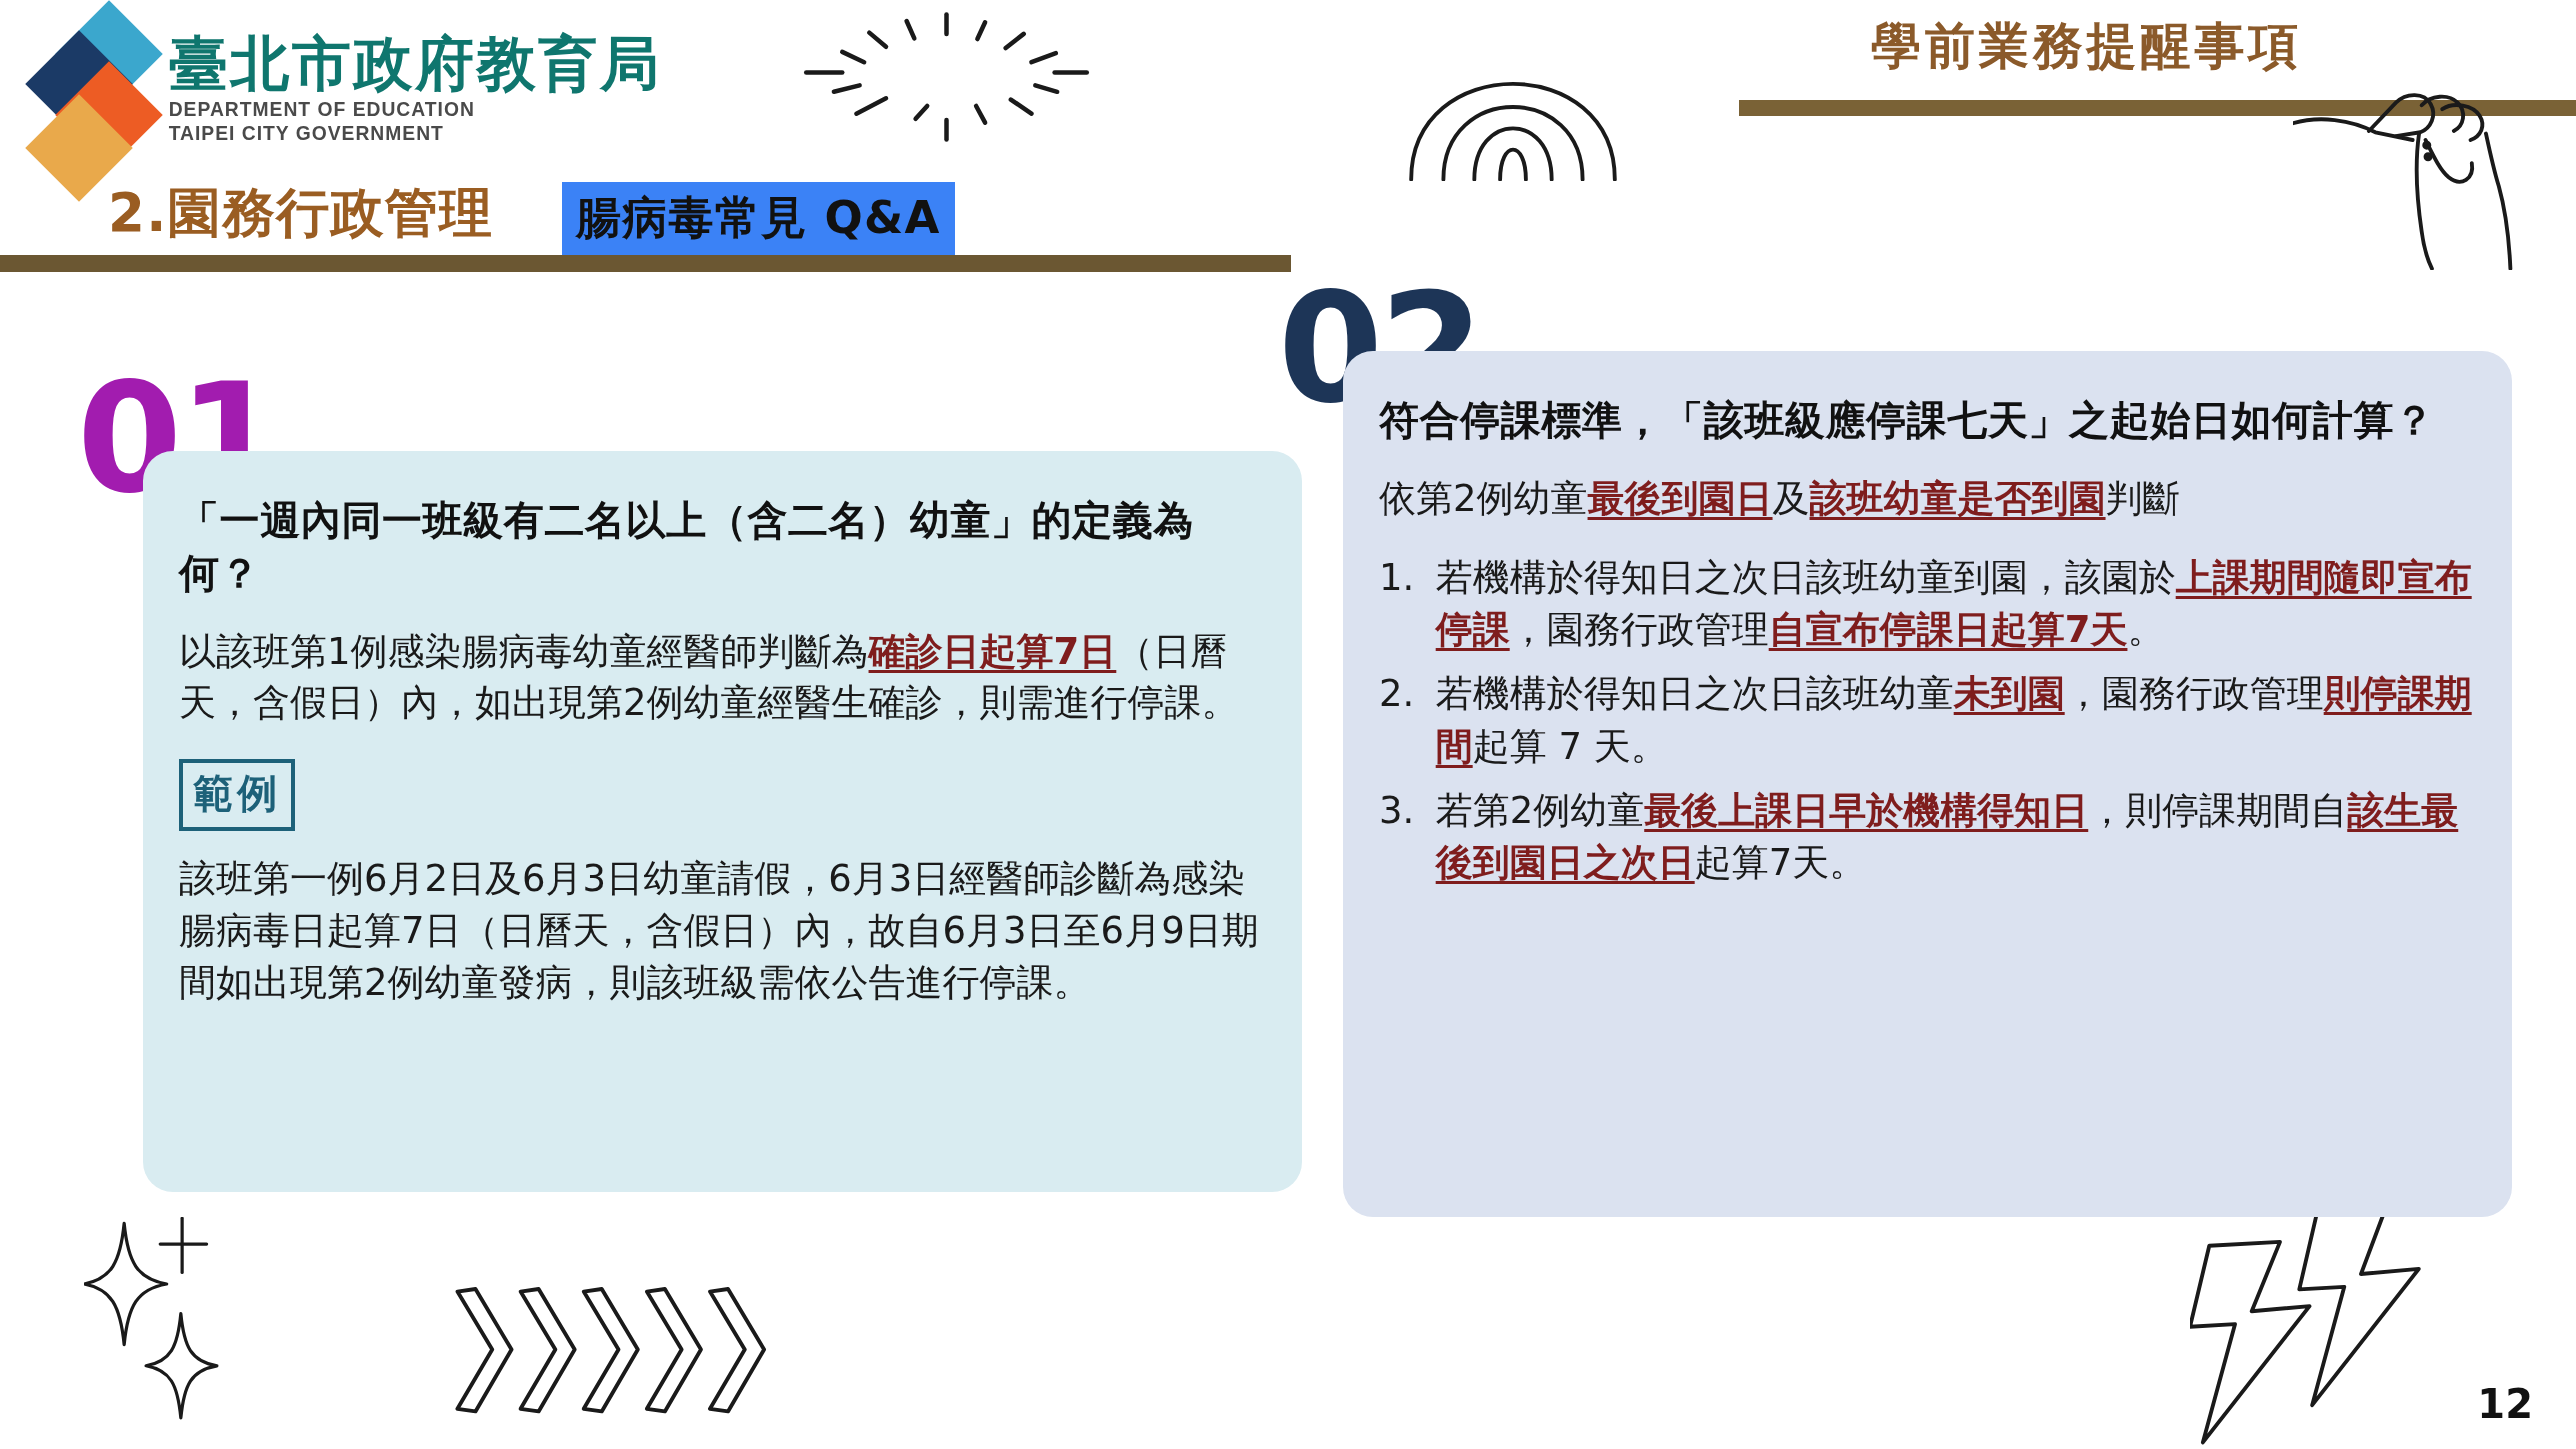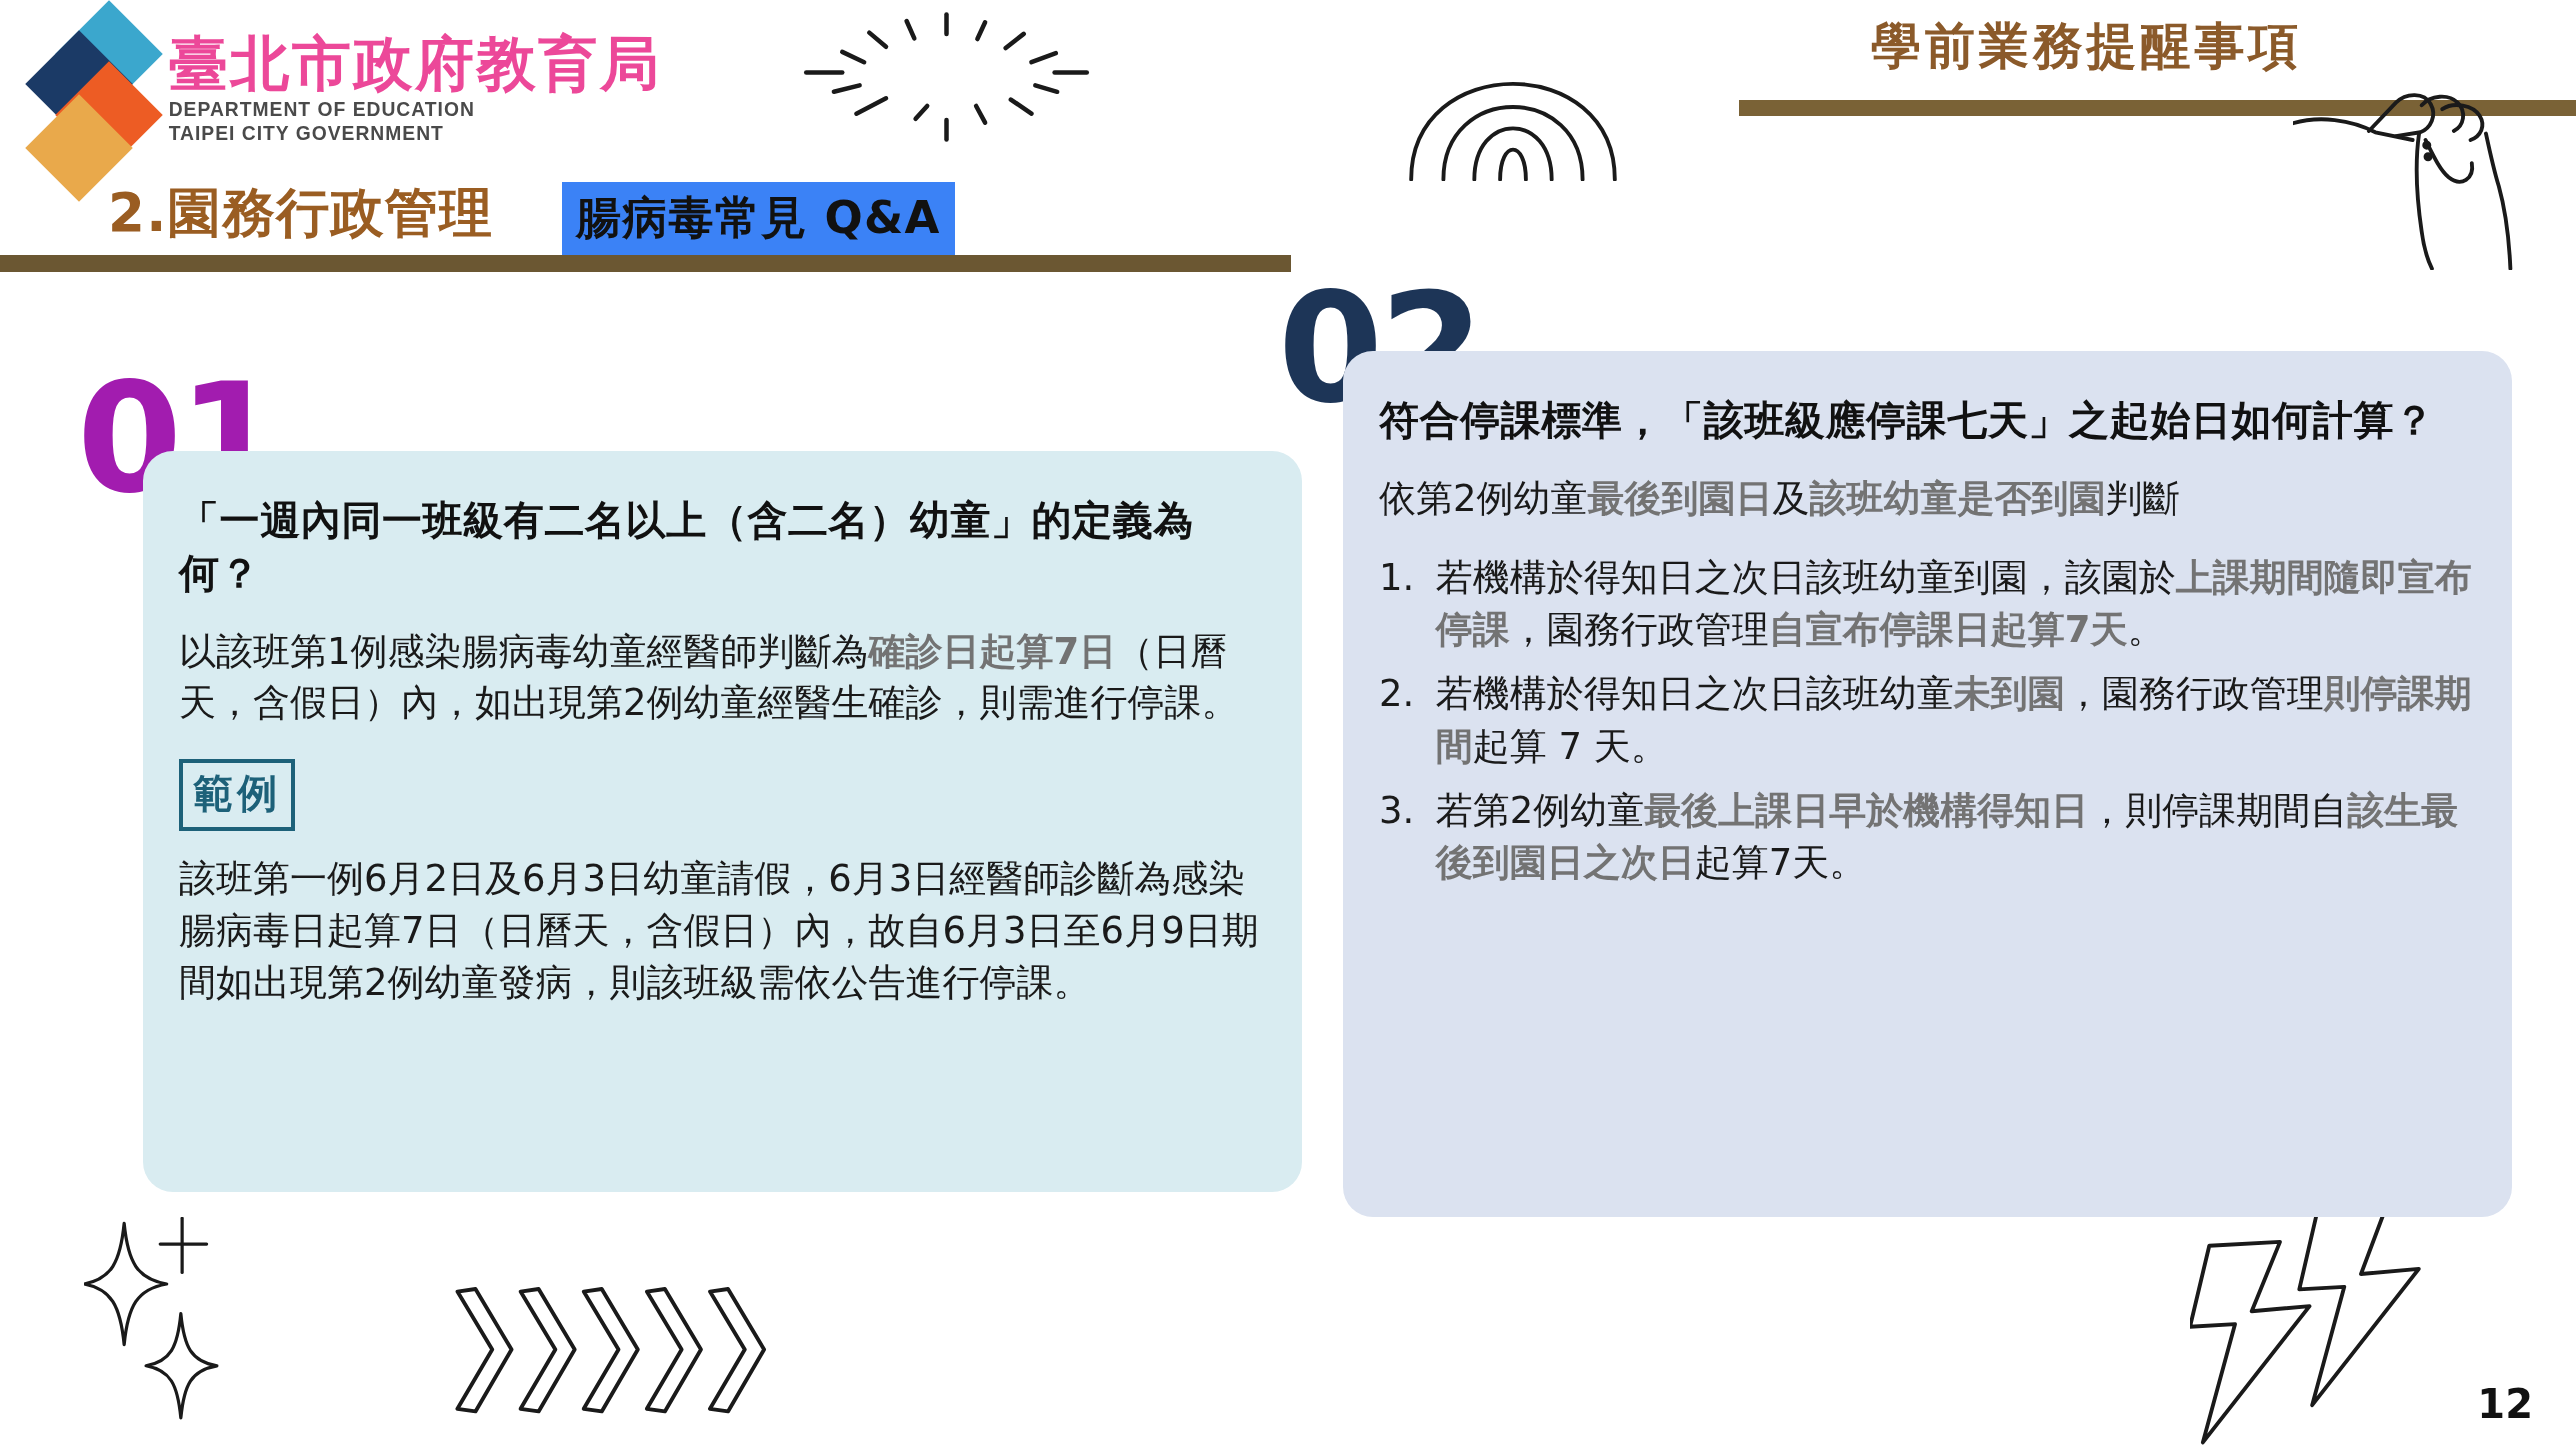--- a/index.html
+++ b/index.html
@@ -14,21 +14,21 @@
 
   
   .logo-wrap{position:absolute;left:39px;top:13px;display:flex;align-items:center;gap:16.7px;}
   .logo-mark{width:113px;height:151px;position:relative;flex:none;}
   .logo-mark .dia{position:absolute;width:76px;height:76px;transform:rotate(45deg);}
   .d-cyan {background:#3ba7cd;left:32px;top:2.6px;}
   .d-navy {background:#1b3a66;left:1.9px;top:33px;}
   .d-org  {background:#ed5c24;left:32px;top:64px;}
   .d-gold {background:#e9a94b;left:1.9px;top:97px;}
   .logo-text{display:flex;flex-direction:column;line-height:1;}
-  .logo-cn{font-size:59px;font-weight:700;color:#ec4899;letter-spacing:2.6px;
+  .logo-cn{font-size:59px;font-weight:700;color:#0f766e;letter-spacing:2.6px;
            font-family:"DejaVu Sans","Liberation Sans",sans-serif;}
   .logo-en1{font-size:19.3px;font-weight:700;color:#4a4a4a;letter-spacing:1px;margin-top:7.7px;}
   .logo-en2{font-size:19.3px;font-weight:700;color:#4a4a4a;letter-spacing:1px;margin-top:4.5px;}
 
   .section-title{
     position:absolute;left:108px;top:178px;
     font-size:53px;font-weight:700;color:#9a5d22;letter-spacing:1.3px;
     font-family:"DejaVu Sans","Liberation Sans",sans-serif;white-space:nowrap;
   }
   .qa-badge{
@@ -76,21 +76,21 @@
 
   .q-title{
     font-size:40px;font-weight:700;color:#111;line-height:1.32;
     letter-spacing:0.6px;margin:12px 0 26px 0;
     font-family:"DejaVu Sans","Liberation Sans",sans-serif;
   }
   .q-body{
     font-size:37px;color:#1a1a1a;line-height:1.40;letter-spacing:0px;margin:0;
     font-family:"DejaVu Sans","Liberation Sans",sans-serif;
   }
-  .hl{color:#737373;text-decoration-thickness:3.2px;text-underline-offset:5.8px;font-weight:700;}
+  .hl{color:#7f1d1d;text-decoration:underline;text-decoration-thickness:3.2px;text-underline-offset:5.8px;font-weight:700;}
 
   .example-badge{
     display:inline-block;margin:30px 0 22px 0;
     border:4.5px solid #1d6179;color:#1d6179;
     font-size:40px;font-weight:700;letter-spacing:3.9px;
     padding:2.6px 10.3px 6.4px 10.3px;
     font-family:"DejaVu Sans","Liberation Sans",sans-serif;
   }
 
   .q-list{margin:27px 0 0 0;padding:0;list-style:none;}

